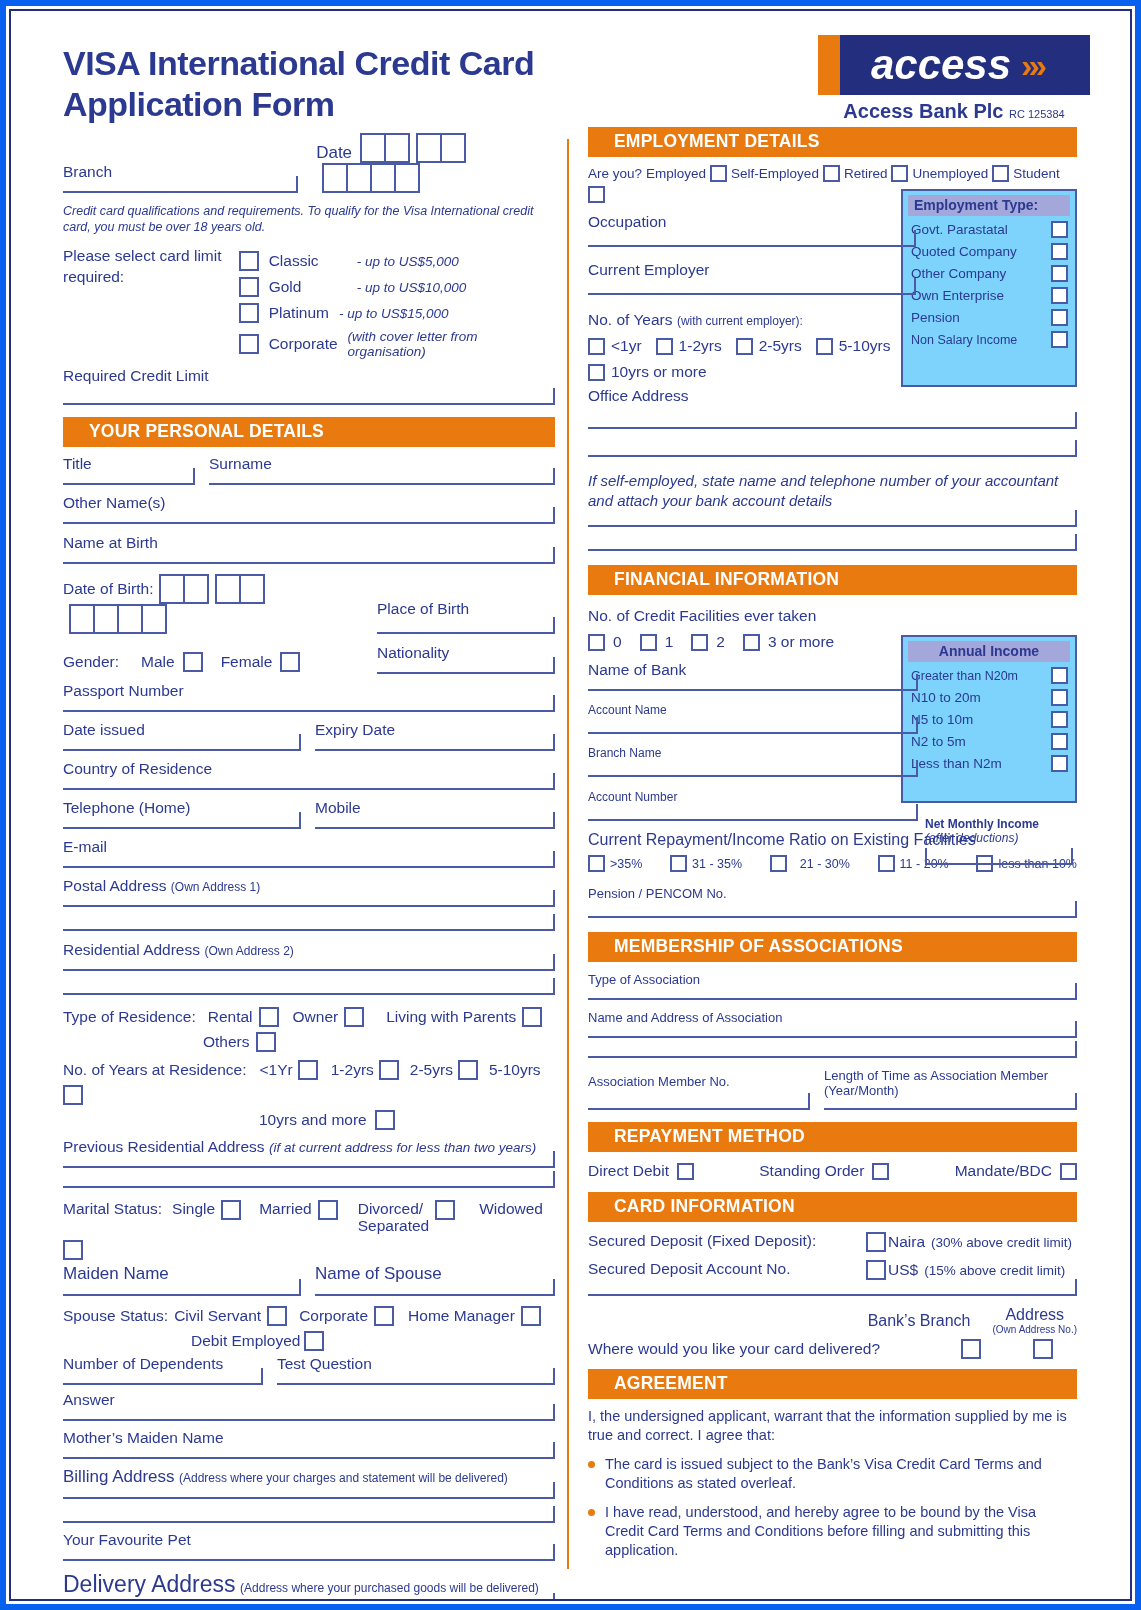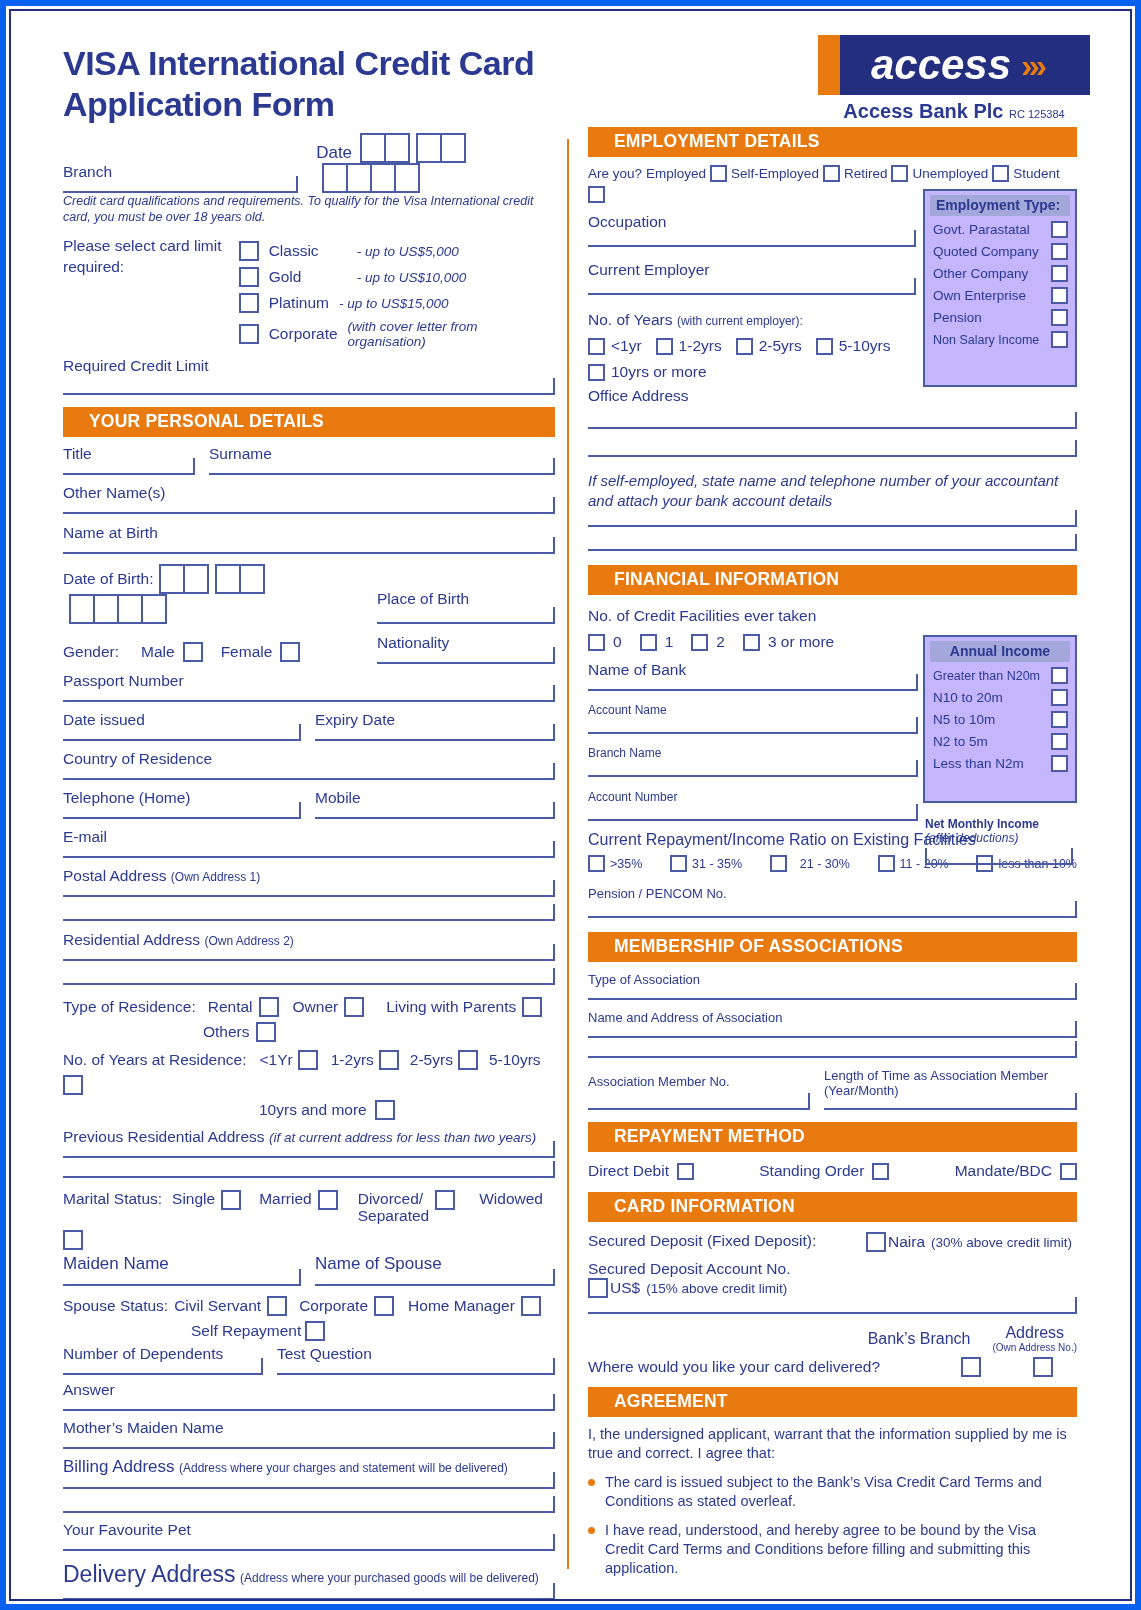--- a/index.html
+++ b/index.html
@@ -38,21 +38,21 @@
   .cb { display:inline-block; width:20px; height:20px; border:2px solid #4A5AA5; background:#fff; vertical-align:-4px; flex:none; }
   .cb.s { width:17px; height:17px; vertical-align:-3px; }
   .sec { background:#E87A10; color:#fff; font-weight:700; font-size:17.5px; padding:4px 0 5px 26px; letter-spacing:.2px; }
   .bgrp { display:inline-flex; margin-left:6px; }
   .dbox { width:26px; height:30px; border:2px solid #4A5AA5; margin-left:-2px; background:#fff; }
   .dbox:first-child { margin-left:0; }
   .pair { display:flex; align-items:flex-end; }
   .pair .c2 { flex:1; margin-left:14px; }
   .optrow { display:flex; align-items:center; gap:10px; margin-top:6px; }
   .inl { display:flex; align-items:center; flex-wrap:wrap; }
-  .sidebox { position:absolute; right:0; border:2px solid #4A5AA5; background:#c4b5fd; width:154px; padding:4px 5px 4px; }
+  .sidebox { position:absolute; right:0; border:2px solid #4A5AA5; background:#7dd3fc; width:176px; padding:4px 5px 4px; }
   .bhdr { background:#A4A7D9; color:#2B3990; font-weight:700; font-size:14px; padding:2px 6px 3px; }
   .bitem { display:flex; justify-content:space-between; align-items:center; padding:5px 2px 0 3px; font-size:13.5px; color:#2B3990; }
   .bullet { display:flex; gap:10px; margin-top:10px; font-size:14.5px; line-height:19px; }
   .dot { width:7px; height:7px; border-radius:50%; background:#E87A10; margin-top:6px; flex:none; }
 </style>
 </head>
 <body>
 
 <div class="frame">
 <div class="inner">
@@ -97,21 +97,21 @@
               </span>
       <span class="bgrp">
                 <span class="dbox"></span>
                 <span class="dbox"></span>
                 <span class="dbox"></span>
                 <span class="dbox"></span>
               </span>
     </div>
   </div>
 
-  <div class="it" style="font-size:12.5px; line-height:16px;">Credit card qualifications and requirements. To qualify for the Visa International credit card, you must be over 18 years old.</div>
+  <div class="it" style="margin-top:10px; font-size:12.5px; line-height:16px;">Credit card qualifications and requirements. To qualify for the Visa International credit card, you must be over 18 years old.</div>
 
   <div style="display:flex; margin-top:10px;">
     <div class="lbl" style="width:178px; line-height:21px;">Please select card limit required:</div>
     <div>
       <div class="optrow">
         <span class="cb"></span>
         <span class="lbl" style="width:78px;">Classic</span>
         <span class="it md">- up to US$5,000</span>
       </div>
       <div class="optrow">
@@ -320,21 +320,21 @@
     <div class="inl" style="gap:6px;">
       <span class="lbl">Spouse Status:</span>
       <span class="lbl">Civil Servant</span>
       <span class="cb"></span>
       <span class="lbl" style="margin-left:6px;">Corporate</span>
       <span class="cb"></span>
       <span class="lbl" style="margin-left:8px;">Home Manager</span>
       <span class="cb"></span>
     </div>
     <div class="inl" style="gap:4px; margin-top:5px; padding-left:128px;">
-      <span class="lbl">Self Repayment</span>
+      <span class="lbl">Debit Employed</span>
       <span class="cb"></span>
     </div>
   </div>
 
   <div class="pair" style="margin-top:4px;">
     <div style="width:200px;">
       <span class="lbl">Number of Dependents</span>
       <div class="fline"></div>
     </div>
     <div class="c2">
@@ -600,21 +600,21 @@
   <div class="sec" style="margin-top:12px;">CARD INFORMATION</div>
 
   <div class="pair" style="margin-top:10px; align-items:flex-start;">
     <span class="lbl" style="width:278px;">Secured Deposit (Fixed Deposit):</span>
     <span class="inl" style="gap:2px;">
       <span class="cb"></span>
       <span class="lbl">Naira</span>
       <span class="md" style="margin-left:4px;">(30% above credit limit)</span>
     </span>
   </div>
-  <div class="pair" style="margin-top:8px; align-items:flex-start;flex-direction:column;">
+  <div class="pair" style="margin-top:8px; align-items:flex-start;">
     <span class="lbl" style="width:278px;">Secured Deposit Account No.</span>
     <span class="inl" style="gap:2px;">
       <span class="cb"></span>
       <span class="lbl">US$</span>
       <span class="md" style="margin-left:4px;">(15% above credit limit)</span>
     </span>
   </div>
   <div class="fline h16"></div>
 
   <div style="margin-top:10px;">

